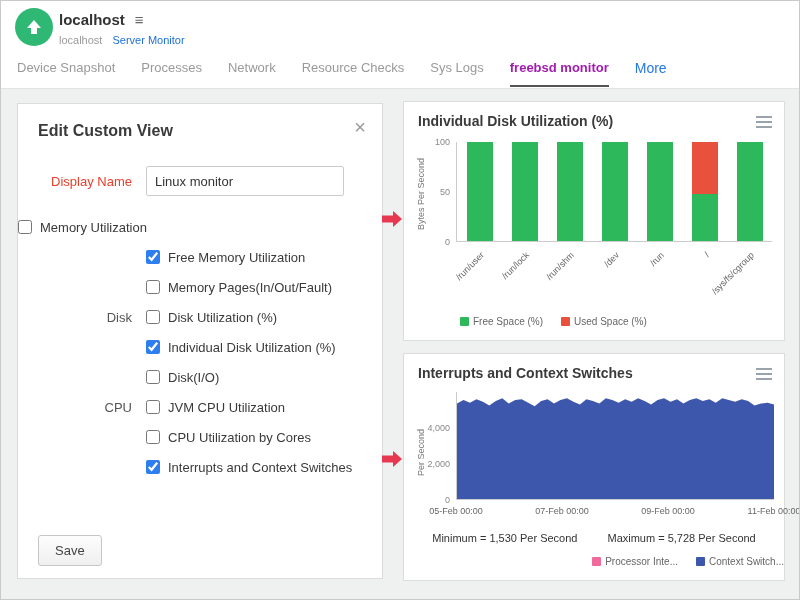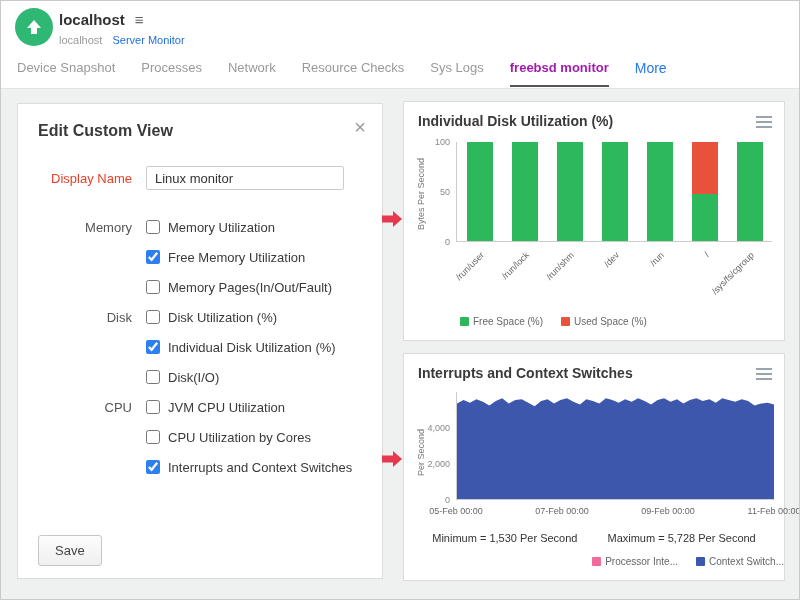--- a/index.html
+++ b/index.html
@@ -20,21 +20,21 @@
   .tab.active{color:#a21caf;font-weight:bold;border-bottom:2px solid #555;padding-bottom:10px}
   .tab.accent{color:#2478e8;font-size:14px}
 
   
   .panel{position:absolute;left:16px;top:102px;width:366px;height:476px;background:#fff;border:1px solid #dcdcdc}
   .panel-title{position:absolute;left:20px;top:18px;font-size:16px;font-weight:bold;color:#3a3a3a}
   .panel-close{position:absolute;right:16px;top:12px;font-size:20px;color:#9a9a9a;cursor:pointer}
   .display-row{position:absolute;left:0;top:62px;width:100%;display:flex;align-items:center}
   .row-label{width:128px;text-align:right;padding-right:14px;font-size:13px;color:#555;flex:none}
   .display-label{color:#e8402a}
-  .display-input{width:198px;height:24px;border:1px solid #ccc;border-radius:2px;padding:0 8px;font-size:13px;color:#333;font-family:inherit;background:#fff}
+  .display-input{width:198px;height:30px;border:1px solid #ccc;border-radius:2px;padding:0 8px;font-size:13px;color:#333;font-family:inherit;background:#fff}
   #checkbox-groups{position:absolute;left:0;top:108px;width:100%}
   .form-row{display:flex;align-items:center;height:30px}
   .checkbox-row{display:flex;align-items:center;gap:8px;font-size:13px;color:#3a3a3a;cursor:pointer}
   .checkbox-row input{width:14px;height:14px;accent-color:#2d7ff0;cursor:pointer}
   .save-button{position:absolute;left:20px;bottom:12px;padding:7px 16px;font-size:13px;color:#444;background:linear-gradient(#fdfdfd,#efefef);border:1px solid #c6c6c6;border-radius:3px;cursor:pointer;font-family:inherit}
 
   
   .arrow{position:absolute;width:20px;height:16px}
   #arrow1{left:381px;top:210px}
   #arrow2{left:381px;top:450px}
@@ -98,21 +98,20 @@
 
   <div class="panel">
     <div class="panel-title">Edit Custom View</div>
     <div class="panel-close">×</div>
     <div class="display-row">
       <div class="row-label display-label">Display Name</div>
       <input class="display-input" type="text" value="Linux monitor" style="">
     </div>
     <div id="checkbox-groups">
         <div class="form-row">
-          <div class="row-label">Memory</div>
           <label class="checkbox-row">
             <input type="checkbox" style="">
             <span>Memory Utilization</span>
           </label>
         </div>
         <div class="form-row">
           <div class="row-label"></div>
           <label class="checkbox-row">
             <input type="checkbox" checked="" style="">
             <span>Free Memory Utilization</span>

